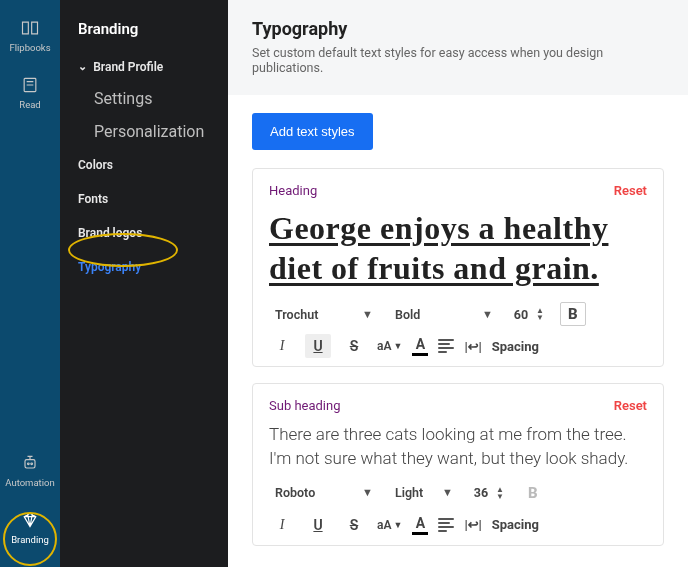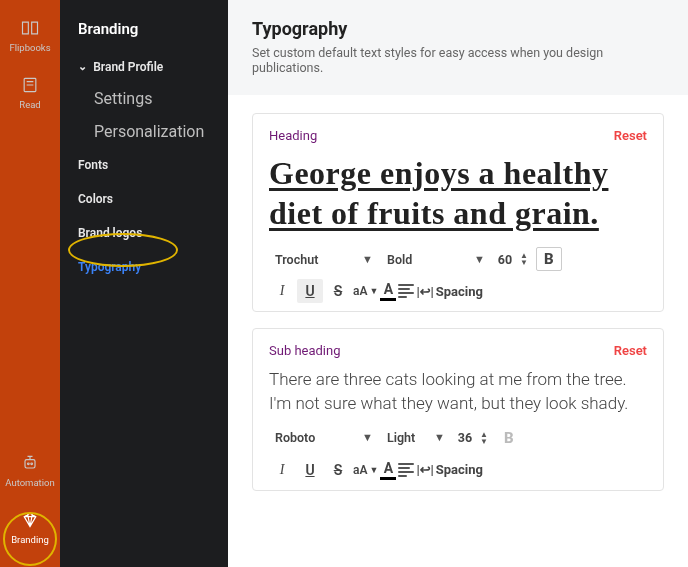--- a/index.html
+++ b/index.html
@@ -1,20 +1,20 @@
 <!DOCTYPE html>
 <html><head>
 <meta charset="utf-8">
 <style>
   * { box-sizing: border-box; margin: 0; padding: 0; }
   body { font-family: -apple-system, BlinkMacSystemFont, "Segoe UI", Roboto, Arial, sans-serif; font-size: 13px; color: #222; width: 688px; height: 567px; overflow: hidden; background: #fff; }
   .app { display: flex; height: 100%; }
 
   
-  .rail { width: 60px; background: #c2410c; display: flex; flex-direction: column; align-items: center; padding-top: 18px; color: #c8c8c8; position: relative; }
+  .rail { width: 60px; background: #0c4a6e; display: flex; flex-direction: column; align-items: center; padding-top: 18px; color: #c8c8c8; position: relative; }
   .rail-item { display: flex; flex-direction: column; align-items: center; gap: 4px; font-size: 9.5px; margin-bottom: 22px; cursor: pointer; }
   .rail-item svg { width: 20px; height: 20px; fill: none; stroke: #c8c8c8; stroke-width: 1.4; }
   .rail-spacer { flex: 1; }
   .rail-item.active { color: #fff; }
   .rail-item.active svg { stroke: #fff; }
   .rail-highlight { position: absolute; border: 2.5px solid #e0b400; border-radius: 50%; pointer-events:none; z-index:20;}
   .rail-highlight.branding { width: 54px; height: 54px; bottom: 1px; left: 3px; }
 
   
   .sidebar { width: 168px; background: #1c1d1f; color: #e4e4e4; padding: 20px 0 0 0; position: relative; }
@@ -37,21 +37,21 @@
 
   .card { border: 1px solid #e3e3e3; border-radius: 4px; padding: 14px 16px 8px 16px; margin-bottom: 16px; }
   .card-head { display: flex; justify-content: space-between; align-items: center; margin-bottom: 10px; }
   .card-head .label { font-size: 13px; color: #701a75; }
   .reset { color: #ef4444; font-size: 13px; font-weight: 600; cursor: pointer; }
 
   .sample-heading { font-family: Georgia, 'Times New Roman', serif; font-size: 32px; line-height: 1.25; font-weight: 900; text-decoration: underline; text-underline-offset: 4px; letter-spacing: 0.5px; margin-bottom: 14px; }
   .sample-sub { font-family: Roboto, Arial, sans-serif; font-size: 17px; font-weight: 300; color: #444; line-height: 1.4; margin-bottom: 10px; }
 
   .toolbar { display: flex; flex-direction: column; gap: 8px; }
-  .row { display: flex; align-items: center; gap: 2px; font-size: 12.5px; color: #444; }
+  .row { display: flex; align-items: center; gap: 10px; font-size: 12.5px; color: #444; }
   .select { display: inline-flex; align-items: center; justify-content: space-between; padding: 4px 6px; min-width: 110px; cursor: pointer; height: 24px;}
   .select .val { font-weight: 600; }
   .select .caret { font-size: 11px; color: #555; }
   .select.sm { min-width: 70px; }
   .numspin { display: inline-flex; align-items: center; gap: 3px; }
   .numspin .num { font-weight: 700; width: 24px; text-align: center;}
   .spin { display:flex; flex-direction:column; font-size:8px; line-height:7px; color:#555; cursor:pointer;}
   .fbtn { width: 26px; height: 24px; display: inline-flex; align-items: center; justify-content: center; cursor: pointer; font-size: 14px; color: #444; border-radius:2px;}
   .fbtn.b { font-weight: 800; font-size:15px;}
   .fbtn.i { font-style: italic; font-family: Georgia, serif; font-weight:300;}
@@ -110,34 +110,35 @@
 
   <div class="sidebar">
     <div class="sidebar-title">Branding</div>
     <div class="nav">
       <div class="nav-group">
         <span class="chev">⌄</span>
         <span>Brand Profile</span>
       </div>
       <div class="nav-sub">Settings</div>
       <div class="nav-sub">Personalization</div>
+      <div class="nav-link">Colors</div>
       <div class="nav-link">Fonts</div>
-      <div class="nav-link">Colors</div>
       <div class="nav-link">Brand logos</div>
       <div class="nav-link active">Typography</div>
     </div>
     <div class="side-highlight" style="top:233px;"></div>
   </div>
 
   <div class="main">
     <div class="header">
       <h1>Typography</h1>
       <p>Set custom default text styles for easy access when you design publications.</p>
     </div>
     <div class="content">
+      <button class="btn-primary">Add text styles</button>
 
       
       <div class="card">
         <div class="card-head">
           <span class="label">Heading</span>
           <span class="reset">Reset</span>
         </div>
         <div class="sample-heading">George enjoys a healthy diet of fruits and grain.</div>
         <div class="toolbar">
           <div class="row">

